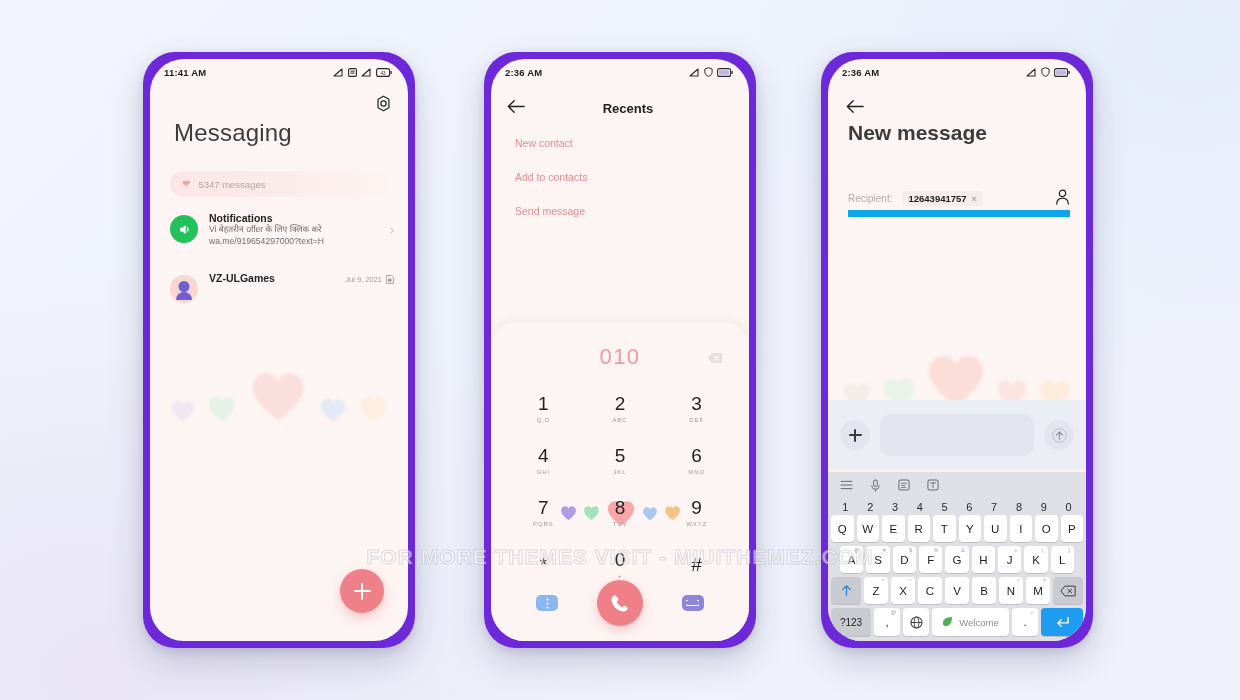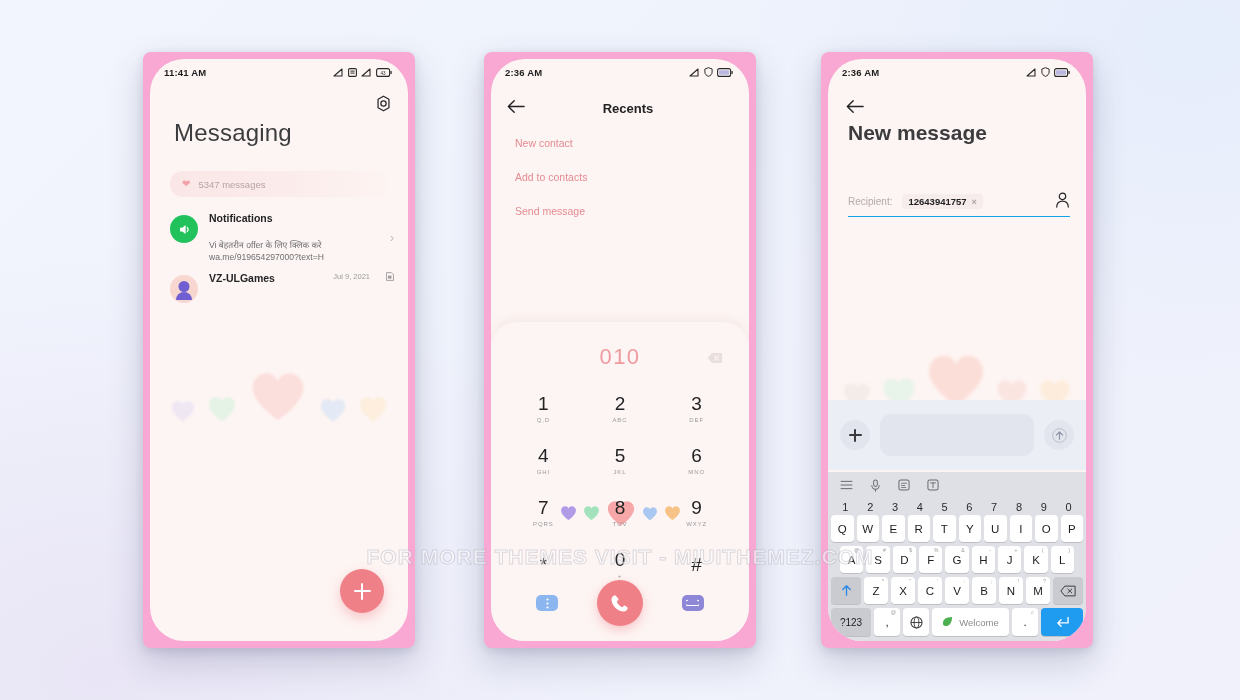--- a/index.html
+++ b/index.html
@@ -9,21 +9,21 @@
     background:
       radial-gradient(ellipse 900px 700px at 8% 96%, #e9e5f6 0%, rgba(233,229,246,0) 62%),
       radial-gradient(ellipse 800px 600px at 96% 6%, #e6edfb 0%, rgba(230,237,251,0) 60%),
       linear-gradient(135deg,#f2f5fd 0%,#eff3fc 45%,#f0f1fb 100%);
     position:relative;
   }
 
   
   .phone {
     position:absolute; top:52px; width:272px; height:596px;
-    background:#f9a8d4; border-radius:8px;
+    background:#6d28d9; border-radius:32px;
     padding:7px;
     box-shadow:0 14px 34px rgba(60,60,100,.22), 0 3px 10px rgba(60,60,100,.14);
   }
   #phone1 { left:143px; }
   #phone2 { left:484px; }
   #phone3 { left:821px; }
   .screen {
     position:relative; width:100%; height:100%;
     border-radius:34px; overflow:hidden;
     background:#fdf5f3;
@@ -61,24 +61,24 @@
   .av.pink  { background:#f9d7d1; }
   .av.pink::before {
     content:""; position:absolute; left:50%; top:6px; transform:translateX(-50%);
     width:11px; height:11px; border-radius:50%; background:#6f5fd0;
   }
   .av.pink::after {
     content:""; position:absolute; left:50%; bottom:3px; transform:translateX(-50%);
     width:16px; height:8px; border-radius:8px 8px 0 0; background:#6f5fd0;
   }
   .conv-body { flex:1; min-width:0; }
-  .conv-top { display:flex; align-items:flex-start; justify-content:space-between; gap:6px; }
+  .conv-top { display:flex; align-items:flex-end; justify-content:space-between; gap:6px; }
   .conv-name { font-size:10.5px; font-weight:bold; color:#242426; }
-  .conv-date { font-size:7.5px; color:#9b9b9d; display:flex; align-items:center; gap:16px; white-space:nowrap; }
-  .conv-prev { font-size:8.6px; color:#6e6e72; line-height:1.38; margin-top:16px; }
+  .conv-date { font-size:7.5px; color:#9b9b9d; display:flex; align-items:center; gap:4px; white-space:nowrap; }
+  .conv-prev { font-size:8.6px; color:#6e6e72; line-height:1.38; margin-top:0; }
   .conv-chev { align-self:center; color:#bcbcc0; font-size:12px; margin-left:4px; }
 
   
   .hearts-band { position:absolute; left:0; right:0; display:flex; align-items:flex-end;
                  justify-content:space-around; padding:0 14px; pointer-events:none; }
   .hb-h { filter:blur(.4px); }
 
   .fab {
     position:absolute; right:24px; bottom:28px; width:44px; height:44px; border-radius:50%;
     background:#f08088; display:flex; align-items:center; justify-content:center;
@@ -126,21 +126,21 @@
   .sq-blue { background:#8cb6f0; }
   .sq-purple { background:#8e87d8; }
   .call-btn { width:46px; height:46px; border-radius:50%; background:#f08088;
               display:flex; align-items:center; justify-content:center;
               box-shadow:0 4px 11px rgba(240,128,136,.4); cursor:pointer; }
 
   
   .p3-back { position:absolute; left:18px; top:40px; z-index:5; cursor:pointer; }
   .p3-title { position:absolute; left:20px; top:62px; font-size:21px; color:#3c3c3e; font-weight:700; }
   .p3-recip { position:absolute; left:20px; right:16px; top:128px; height:30px;
-              display:flex; align-items:center; border-bottom:1px solid #0ea5e9; }
+              display:flex; align-items:center; border-bottom:7px solid #0ea5e9; }
   .p3-recip-label { font-size:10px; color:#b4aaa9; margin-right:10px; }
   .p3-token { background:#f6eceb; border-radius:4px; padding:2px 6px;
               font-size:9.5px; font-weight:bold; color:#232325; display:flex; align-items:center; gap:5px; }
   .p3-token .x { color:#a9a3a2; font-size:9px; }
   .p3-person { margin-left:auto; cursor:pointer; }
 
   .p3-hearts { position:absolute; left:0; right:0; top:300px; height:50px;
                display:flex; align-items:flex-end; justify-content:space-around;
                padding:0 10px; pointer-events:none; }
 

